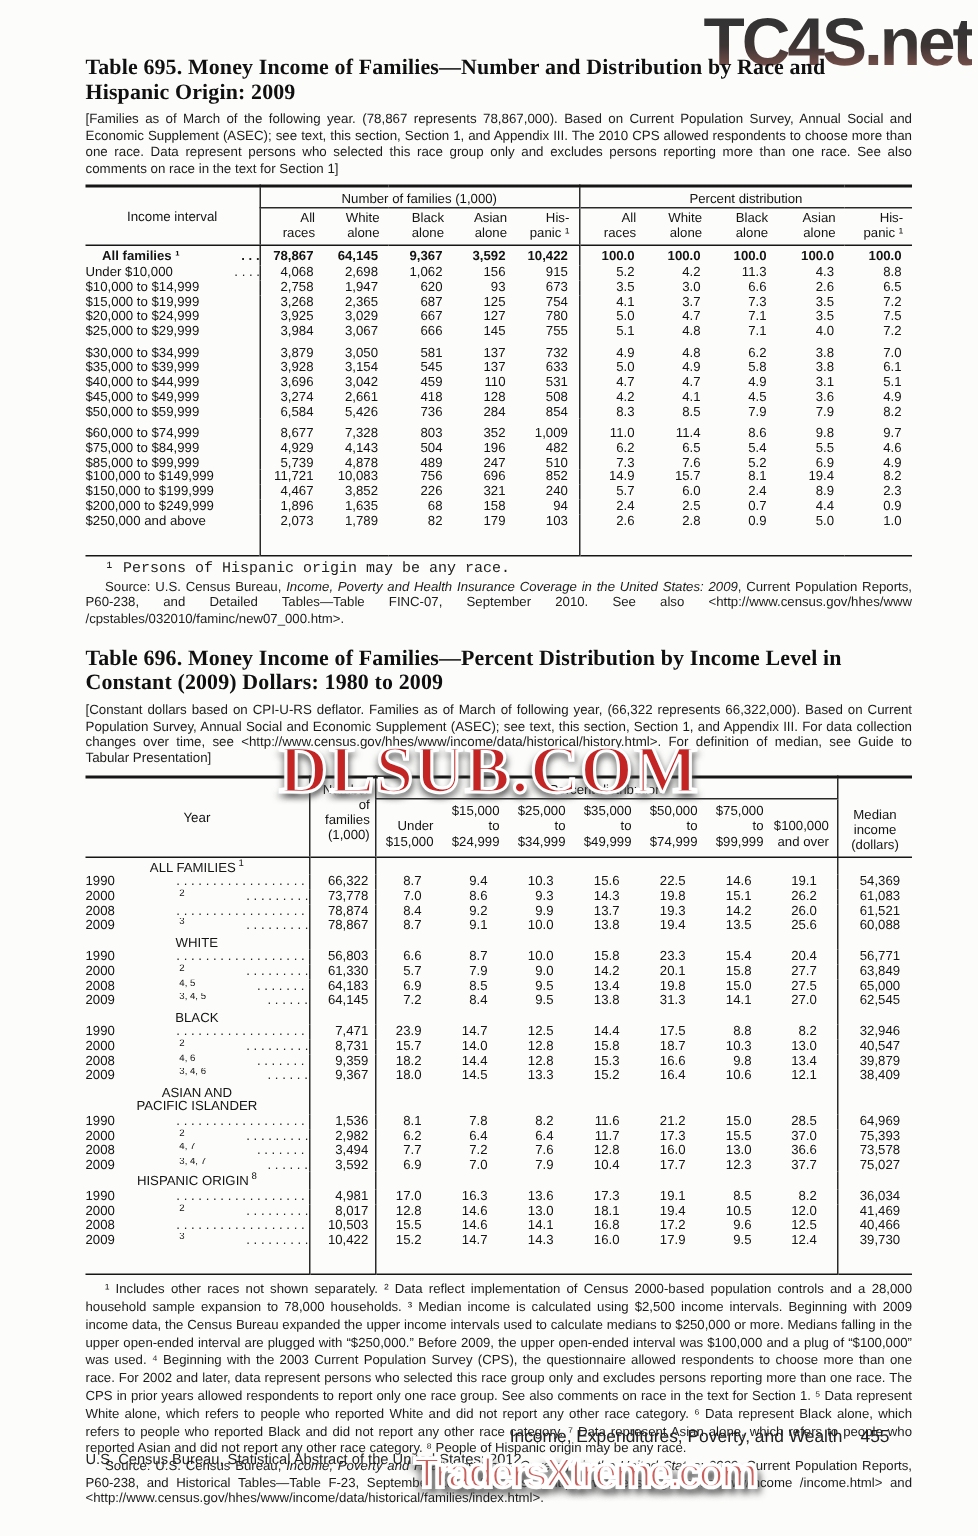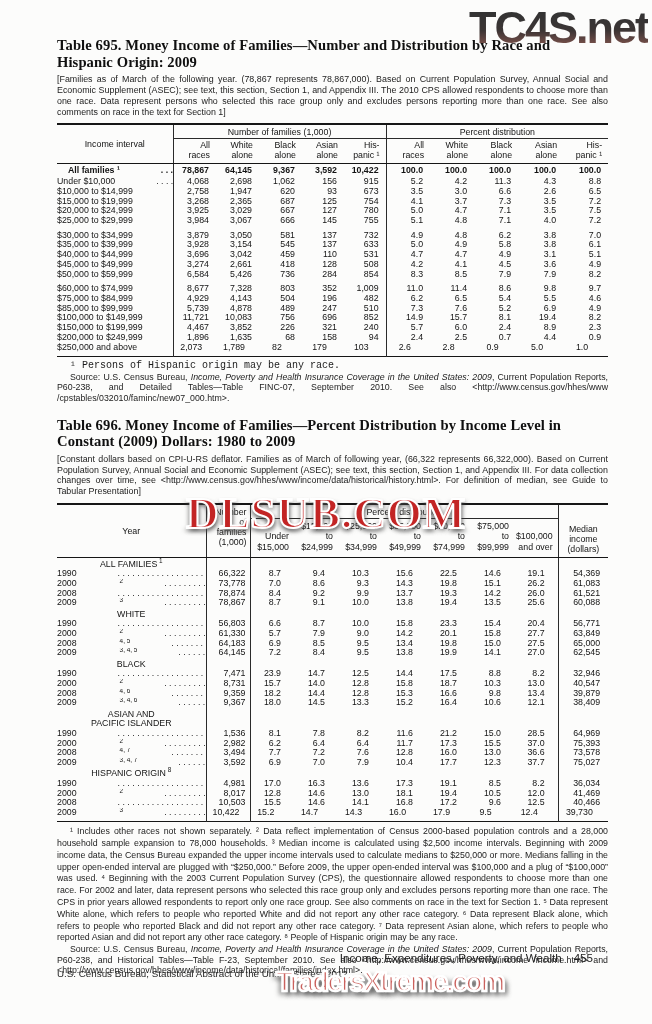--- a/index.html
+++ b/index.html
@@ -27,21 +27,21 @@
 
   td{padding:0;line-height:9.7px;vertical-align:bottom;}
   #t696 td{line-height:9.6px;}
   td.num{text-align:right;padding-right:7px;}
   #t696 td.num{padding-right:4px;}
   td.pct{text-align:right;padding-right:13px;}
   td.med{text-align:right;padding-right:8px;}
   tr.bold td{font-weight:bold;padding-top:2px;padding-bottom:2px;}
   tr.gap td{padding-top:5px;}
   tr:first-child td{padding-top:2px;}
-  tbody tr:last-child td{padding-bottom:4px;text-align:center;}
+  tbody tr:last-child td{padding-bottom:18px;}
 
   .stubrow{display:flex;align-items:baseline;overflow:hidden;gap:41px;}
   .lbl{white-space:nowrap;}
   tr.bold .lbl{margin-left:11px;}
   .dots{flex:1;overflow:hidden;white-space:nowrap;color:#222;}
   .dots::after{content:" . . . . . . . . . . . . . . . . . . . . . . . . . . . . . . . .";}
   sup{font-size:6.4px;line-height:0;}
   .stubrow sup{position:relative;top:-3px;margin-left:2px;}
   tr.sec td{padding-top:2px;}
   tr.sec td.stub{text-align:center;}
@@ -649,21 +649,21 @@
                 <span class="lbl">2009</span>
                 <sup>3, 4, 5</sup>
                 <span class="dots"></span>
               </div>
             </td>
             <td class="num vl">64,145</td>
             <td class="pct vl">7.2</td>
             <td class="pct">8.4</td>
             <td class="pct">9.5</td>
             <td class="pct">13.8</td>
-            <td class="pct">19.9</td>
+            <td class="pct">31.3</td>
             <td class="pct">14.1</td>
             <td class="pct">27.0</td>
             <td class="med vl">62,545</td>
           </tr>
           <tr class="sec">
             <td class="stub"><span class="secname">BLACK</span></td>
             <td class="vl"></td>
             <td class="vl"></td>
             <td></td>
             <td></td>

